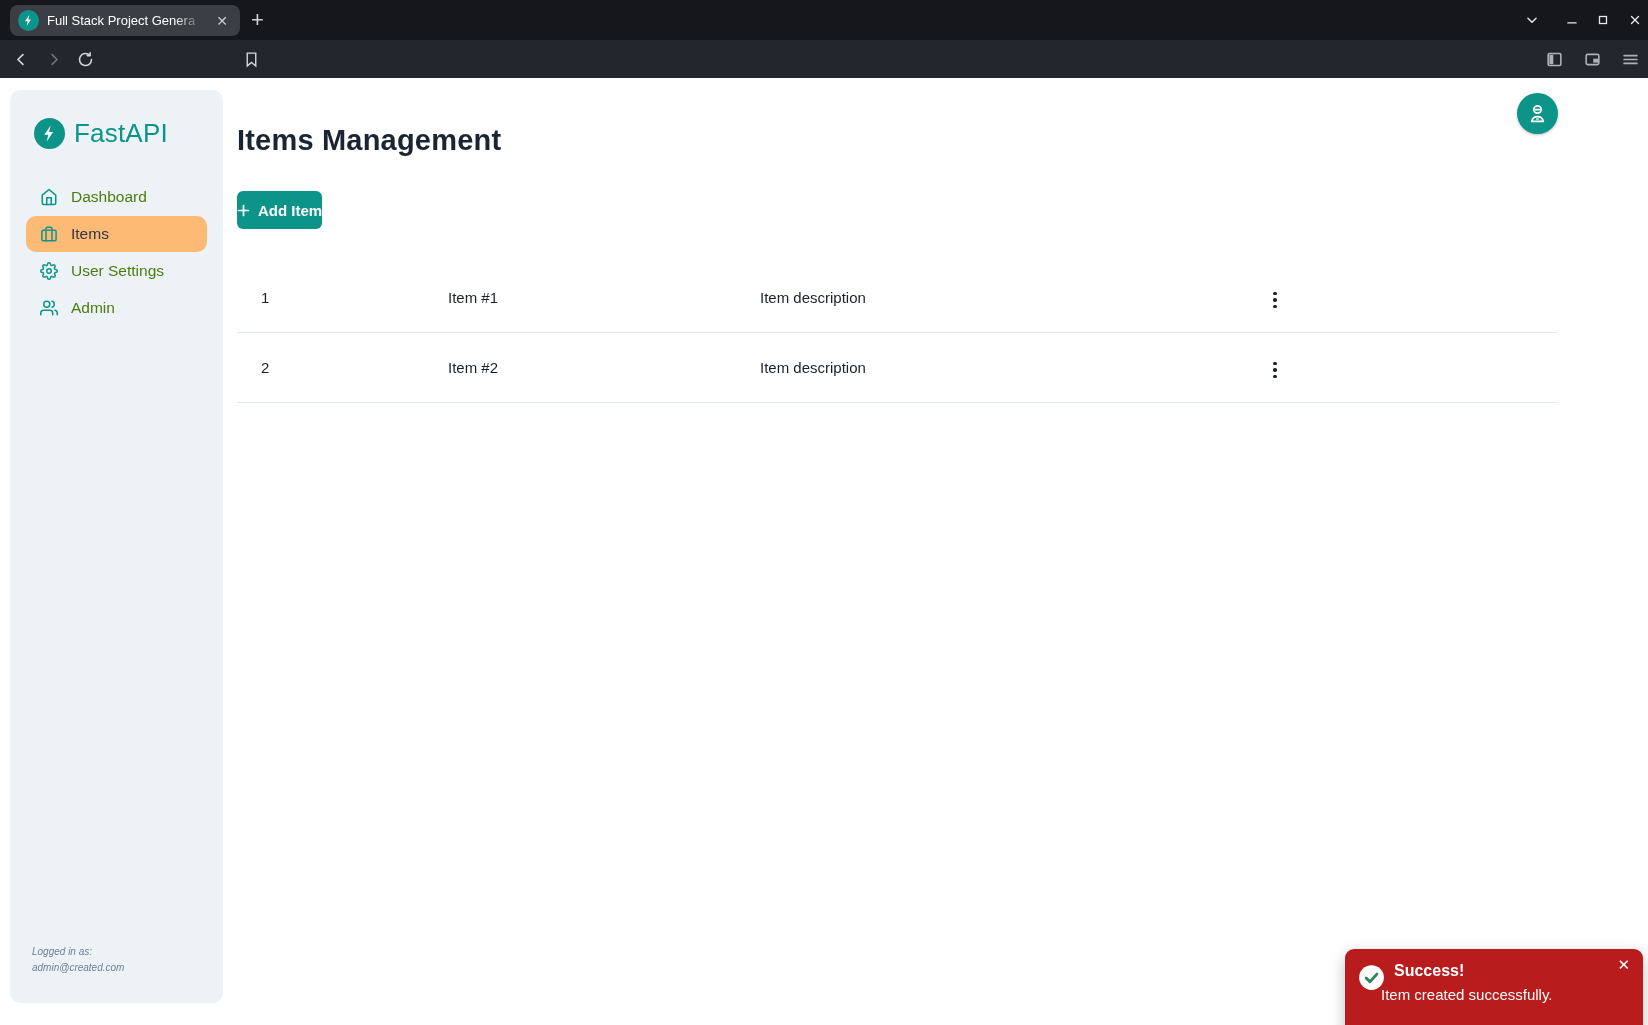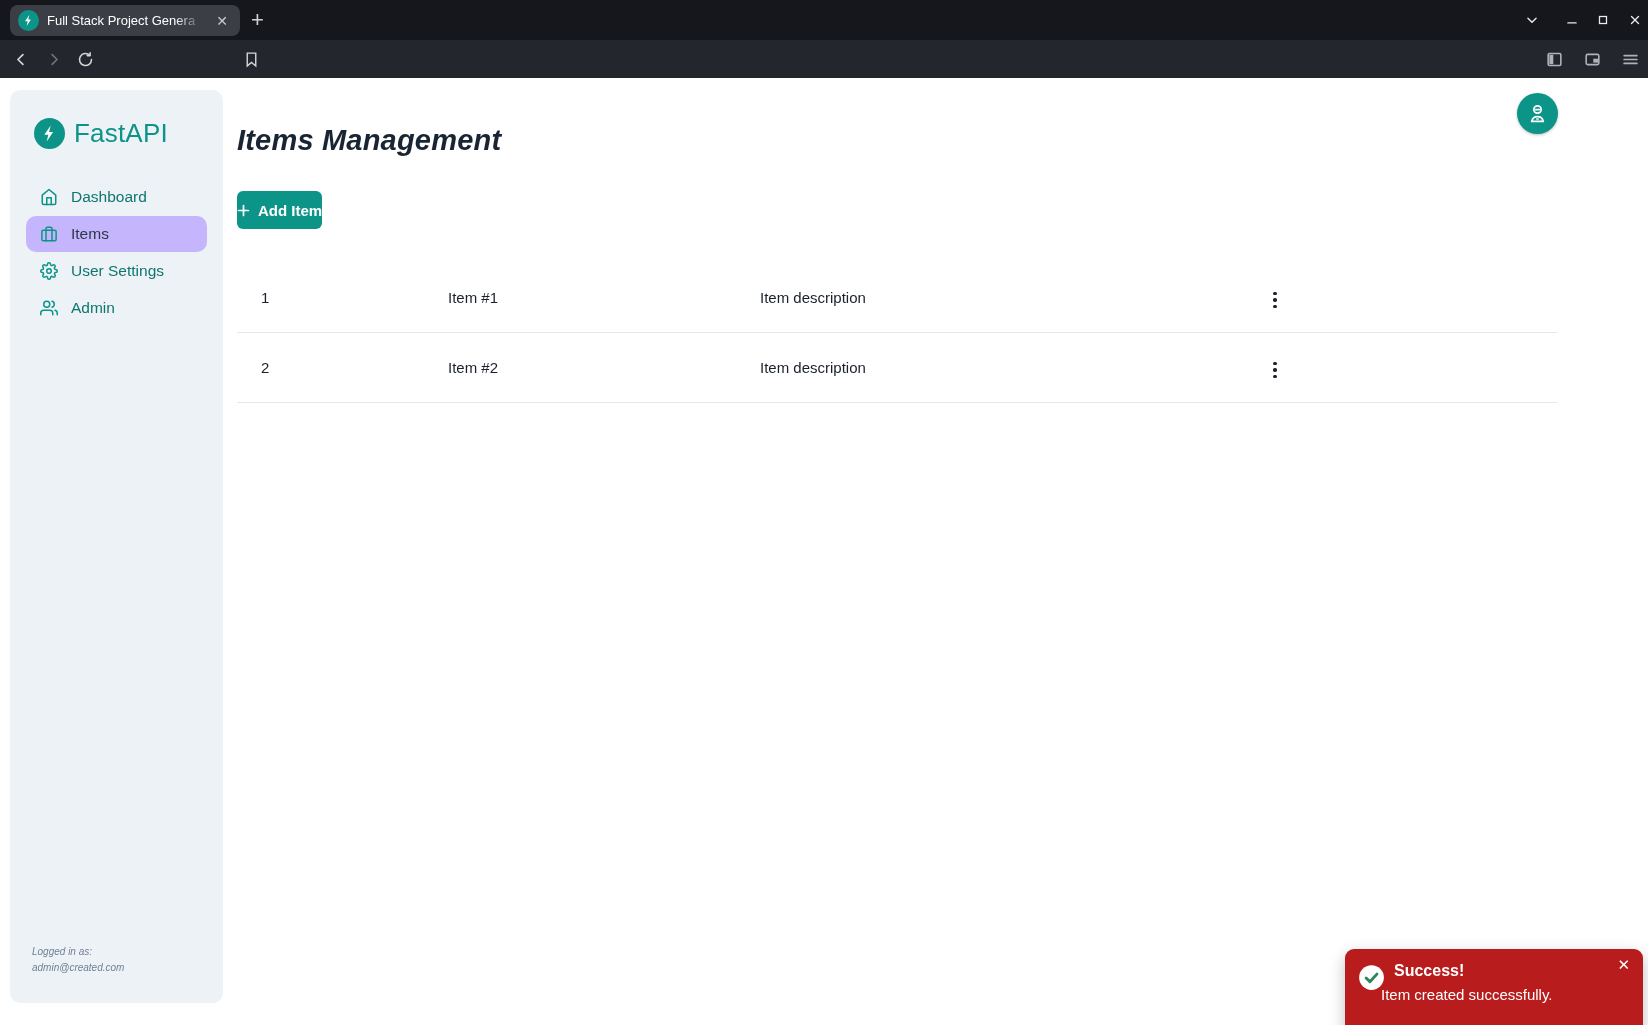--- a/index.html
+++ b/index.html
@@ -38,27 +38,27 @@
   .nav-right .ico svg { width:19px; height:19px; }
 
   
   .page { position:absolute; left:0; top:78px; width:100%; height:947px; background:#fff; }
 
   .sidebar { position:absolute; left:10px; top:12px; width:213px; height:913px; background:#edf2f7; border-radius:10px; padding:28px 16px 20px; }
   .logo-row { display:flex; align-items:center; gap:9px; margin:0 0 30px 8px; }
   .logo-mark { width:31px; height:31px; border-radius:50%; background:#0d9488; display:flex; align-items:center; justify-content:center; }
   .logo-mark svg { width:19px; height:19px; }
   .logo-text { font-size:26px; color:#0d9488; font-weight:500; letter-spacing:0.2px; }
-  .nav-item { display:flex; align-items:center; gap:13px; padding:9px 14px; border-radius:10px; font-size:15.5px; color:#0f766e; cursor:pointer; margin-bottom:1px; }
-  .nav-item.active { background:#c4b5fd; color:#2d3748; }
+  .nav-item { display:flex; align-items:center; gap:13px; padding:9px 14px; border-radius:10px; font-size:15.5px; color:#4d7c0f; cursor:pointer; margin-bottom:1px; }
+  .nav-item.active { background:#fdba74; color:#2d3748; }
   .nav-item svg { width:18px; height:18px; flex:0 0 auto; color:#0d9488; }
   .side-footer { position:absolute; left:22px; bottom:28px; font-size:10px; color:#718096; line-height:1.55;font-style:italic; }
 
   .main { position:absolute; left:237px; top:0; right:91px; }
-  .page-title { margin-top:46px; font-size:29px; font-weight:700; color:#1a2533; letter-spacing:0.2px;font-style:italic; }
+  .page-title { margin-top:46px; font-size:29px; font-weight:700; color:#1a2533; letter-spacing:0.2px; }
   .add-btn { margin-top:34px; display:inline-flex; align-items:center; gap:8px; background:#0d9488; color:#fff; border:none; border-radius:6px; height:38px; padding:0 0; font-size:15px; font-weight:700; font-family:inherit; cursor:pointer; }
   .add-btn svg { width:13px; height:13px; }
 
   .table { margin-top:34px; width:100%; }
   .t-row { display:grid; grid-template-columns:187px 312px 493px 1fr; align-items:center; border-bottom:1px solid #e2e8f0; }
   .t-head { height:35px; }
   .t-head .cell { font-size:11px; font-weight:700; letter-spacing:0.6px; color:#4a5568; }
   .t-body-row { height:70px; }
   .t-body-row .cell { font-size:15px; color:#1a202c; }
   .cell { padding-left:24px; }

